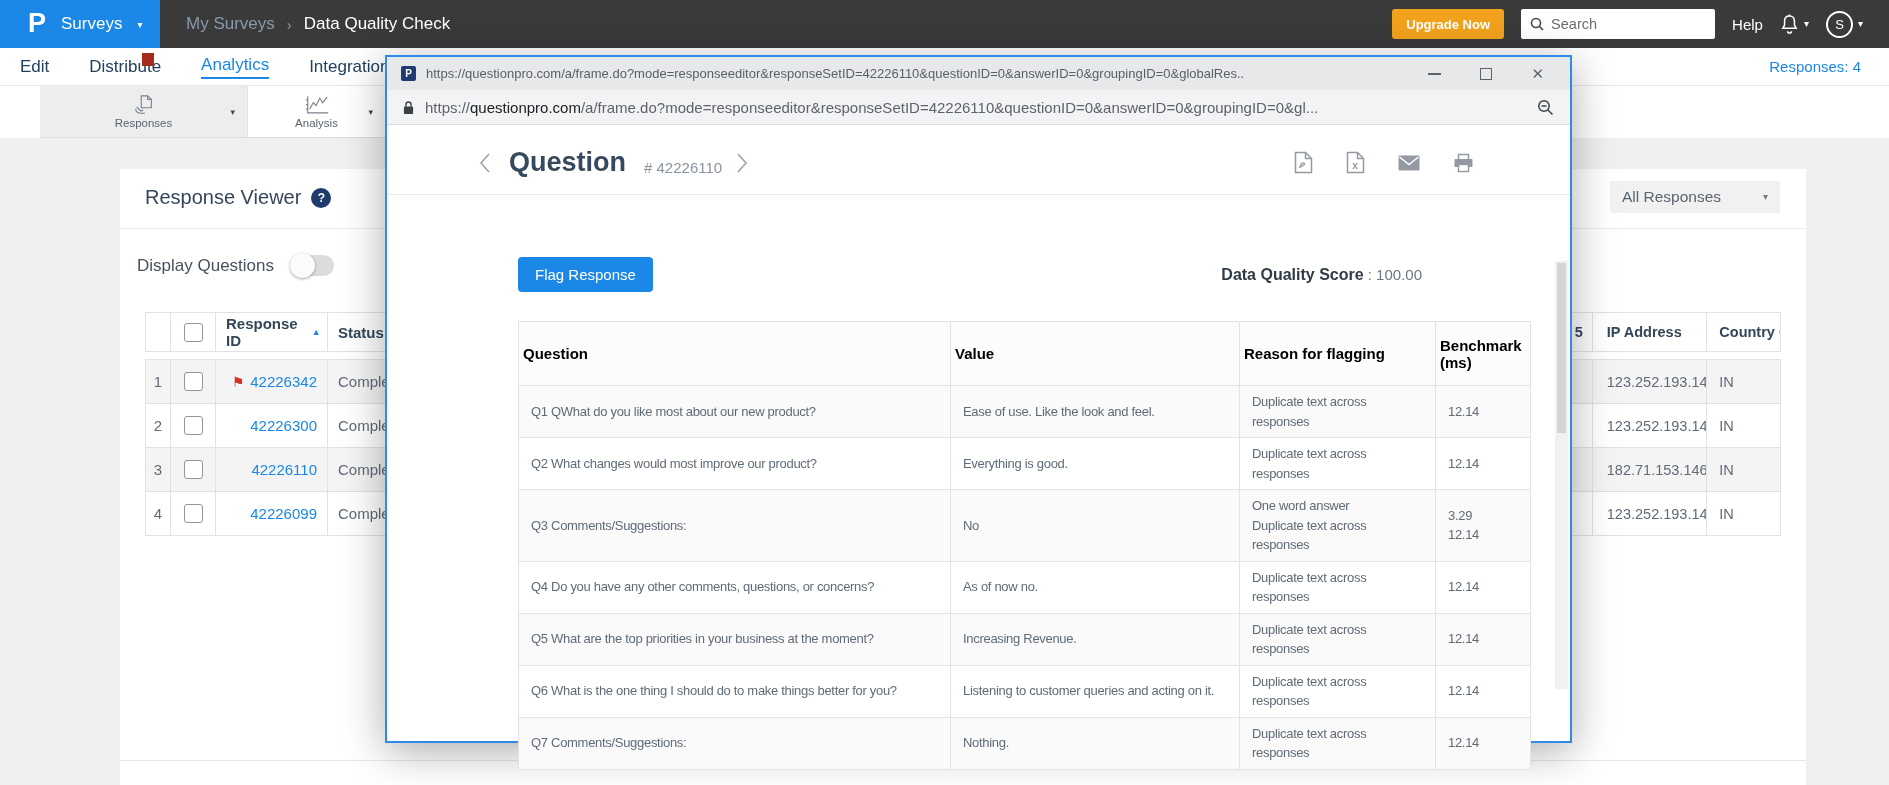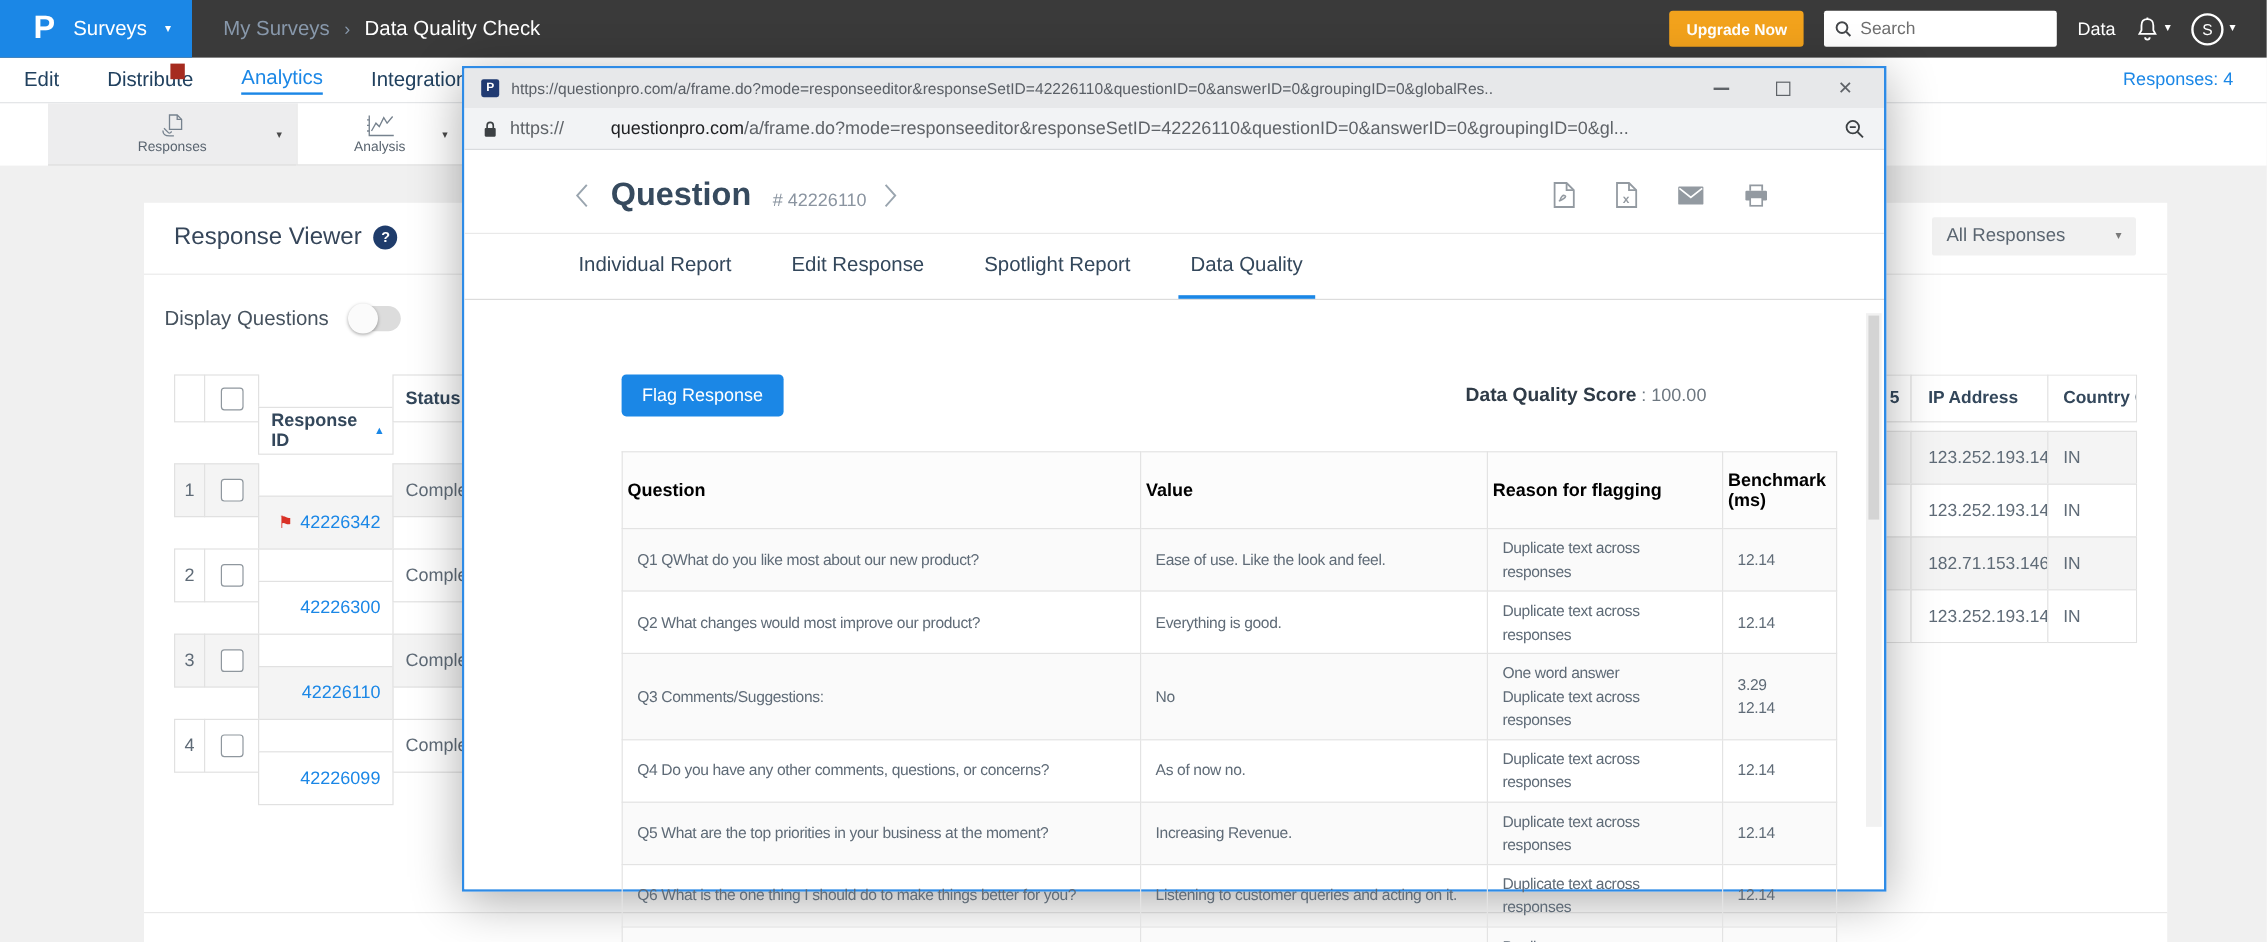--- a/index.html
+++ b/index.html
@@ -62,21 +62,21 @@
   .grow { display:flex; }
   .gcell { border:1px solid #E1E1E1; margin-left:-1px; display:flex; align-items:center; background:#fff; overflow:hidden; }
   .grow .gcell:first-child { margin-left:0; }
   .ghead .gcell { height:40px; color:#33475B; font-weight:bold; font-size:15px; }
   .ggap { height:8px; }
   .gdata { margin-top:-1px; }
   .gdata .gcell { height:45px; color:#5F6B77; }
   .gdata.stripe .gcell { background:#F4F4F4; }
   .c-num { width:26px; justify-content:center; color:#8A8A8A; }
   .c-cb { width:46px; justify-content:center; }
-  .c-id { width:113px; justify-content:flex-end; padding-right:10px; gap:6px;margin-top:27px; }
+  .c-id { width:113px; justify-content:flex-end; padding-right:10px; gap:6px; }
   .c-status { width:116px; padding-left:10px; }
   .c-v5 { width:53px; justify-content:flex-end; padding-right:9px; }
   .c-ip { width:116px; padding-left:14px; font-size:14.5px; }
   .c-cc { width:75px; padding-left:12px; font-size:14.5px; white-space:nowrap; }
   .rt .ghead .gcell { font-size:14.5px; }
   .checkbox { width:19px; height:19px; background:#fff; border:1px solid #8F979E; border-radius:3px; cursor:pointer; }
   .id-link { color:#1B87E6; cursor:pointer; }
   .flag-glyph { color:#D93025; font-size:14px; }
   .sort-asc { color:#1B87E6; font-size:9px; margin-left:8px; }
 
@@ -86,21 +86,21 @@
   .favicon { width:15px; height:15px; background:#203A72; border-radius:2px; color:#fff; font-size:10px; font-weight:bold; display:flex; align-items:center; justify-content:center; flex:none; }
   .m-title-url { flex:1; font-size:13px; color:#5A5F66; white-space:nowrap; overflow:hidden; }
   .win-controls { display:flex; align-items:center; gap:39px; margin-right:12px; }
   .wc { cursor:pointer; display:flex; align-items:center; justify-content:center; }
   .wc-min { width:13px; height:2px; background:#5f6368; }
   .wc-max { width:12px; height:12px; border:1.5px solid #5f6368; }
   .wc-close { color:#5f6368; font-size:15px; line-height:1; }
   .m-addressbar { height:35px; background:#F2F3F5; border-bottom:1px solid #D9DBDE; display:flex; align-items:center; padding:0 16px; gap:11px; }
   .addr-url { font-size:15px; white-space:nowrap; overflow:hidden; flex:1; }
   .addr-scheme { color:#5f6368; }
-  .addr-host { color:#202124;margin-left:39px; }
+  .addr-host { color:#202124; }
   .addr-path { color:#5f6368; }
   .m-content { position:relative; height:616px; background:#fff; }
   .m-header { height:70px; border-bottom:1px solid #E9E9E9; display:flex; align-items:center; padding:6px 96px 0 92px; gap:14px; }
   .m-resp-title { font-size:27px; color:#364A5E; font-weight:600; margin:0 4px; }
   .m-resp-num { font-size:15px; color:#8A94A0; margin-top:9px; }
   .m-chev { cursor:pointer; display:flex; align-items:center; }
   .m-hicons { margin-left:auto; display:flex; align-items:center; gap:33px; }
   .m-hicons .hic { cursor:pointer; display:flex; }
   .m-tabs { height:55px; border-bottom:1px solid #DCDCDC; display:flex; align-items:stretch; padding-left:85px; gap:30px; }
   .m-tab { display:flex; align-items:center; padding:0 10px; font-size:17px; color:#33475B; border-bottom:3px solid transparent; cursor:pointer; }
@@ -137,21 +137,21 @@
     <button class="upgrade-btn">Upgrade Now</button>
     <div class="searchbox">
       <span>
         <svg width="14" height="14" viewBox="0 0 14 14">
             <circle cx="6" cy="6" r="4.5" fill="none" stroke="#44474a" stroke-width="1.6"></circle>
             <line x1="9.5" y1="9.5" x2="13" y2="13" stroke="#44474a" stroke-width="1.6"></line>
           </svg>
       </span>
       <input type="text" placeholder="Search" style="">
     </div>
-    <span class="help-link">Data</span>
+    <span class="help-link">Help</span>
     <div class="bell-wrap">
       <span>
         <svg width="19" height="22" viewBox="0 0 20 22">
             <path d="M10 2.5 C6.5 2.5 4.8 5 4.8 8 v4.2 L3 15.5 h14 l-1.8-3.3 V8 c0-3-1.7-5.5-5.2-5.5z" fill="none" stroke="#fff" stroke-width="1.6"></path>
             <path d="M8 18.5 a2 2 0 0 0 4 0" fill="none" stroke="#fff" stroke-width="1.6"></path>
             <line x1="10" y1="1" x2="10" y2="2.5" stroke="#fff" stroke-width="1.6"></line>
           </svg>
       </span>
       <span class="caret">▾</span>
     </div>
@@ -376,26 +376,20 @@
         </span>
         <span class="hic">
           <svg width="21" height="20" viewBox="0 0 21 20">
               <path d="M5.5 6 V1.5 h10 V6" fill="none" stroke="#939aa1" stroke-width="1.5"></path>
               <rect x="1.5" y="6" width="18" height="8" rx="1" fill="#939aa1"></rect>
               <rect x="5.5" y="11.5" width="10" height="7" fill="#fff" stroke="#939aa1" stroke-width="1.4"></rect>
             </svg>
         </span>
       </span>
     </div>
-    <div class="m-tabs">
-      <span class="m-tab">Individual Report</span>
-      <span class="m-tab">Edit Response</span>
-      <span class="m-tab">Spotlight Report</span>
-      <span class="m-tab active">Data Quality</span>
-    </div>
     <div class="m-body">
       <div class="flag-row">
         <button class="flag-btn">Flag Response</button>
         <span class="score"><b>Data Quality Score</b><span> : 100.00</span></span>
       </div>
       <table class="dq-table">
         <colgroup>
             <col style="width:432px">
             <col style="width:289px">
             <col style="width:196px">

